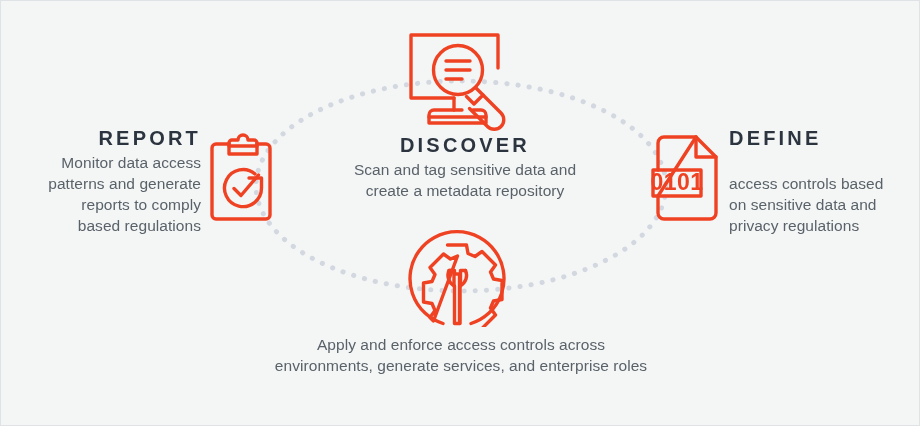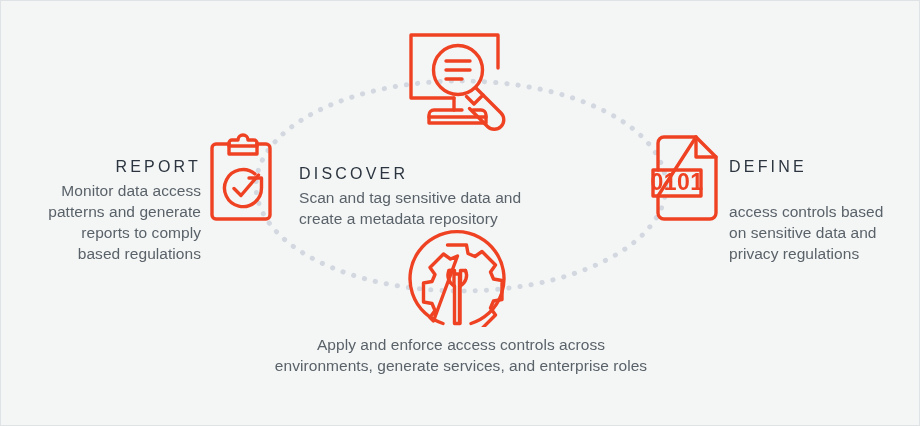--- a/index.html
+++ b/index.html
@@ -36,41 +36,40 @@
   .txt {
     position: absolute;
     color: #5a6269;
     font-size: 15.5px;
     line-height: 21px;
     letter-spacing: 0.05px;
   }
   .hd {
     display: block;
     color: #2c353f;
-    font-size: 16px;
-    font-weight: normal;
+    font-size: 20px;
+    font-weight: bold;
     letter-spacing: 3.2px;
     line-height: 23px;
     margin-bottom: 2px;
-    margin-top: 28px;
   }
   
   #report-text {
     left: 10px;
     top: 126px;
     width: 190px;
     text-align: right;
   }
   #report-icon { left: 205px; top: 130px; }
   
   #discover-text {
-    left: 298px;
+    left: 314px;
     top: 133px;
     width: 300px;
-    text-align: left;
+    text-align: center;
   }
   #discover-icon { left: 405px; top: 30px; }
   
   #define-text {
     left: 728px;
     top: 126px;
     width: 190px;
     text-align: left;
   }
   #define-icon { left: 640px; top: 132px; margin-left: 8px; }

